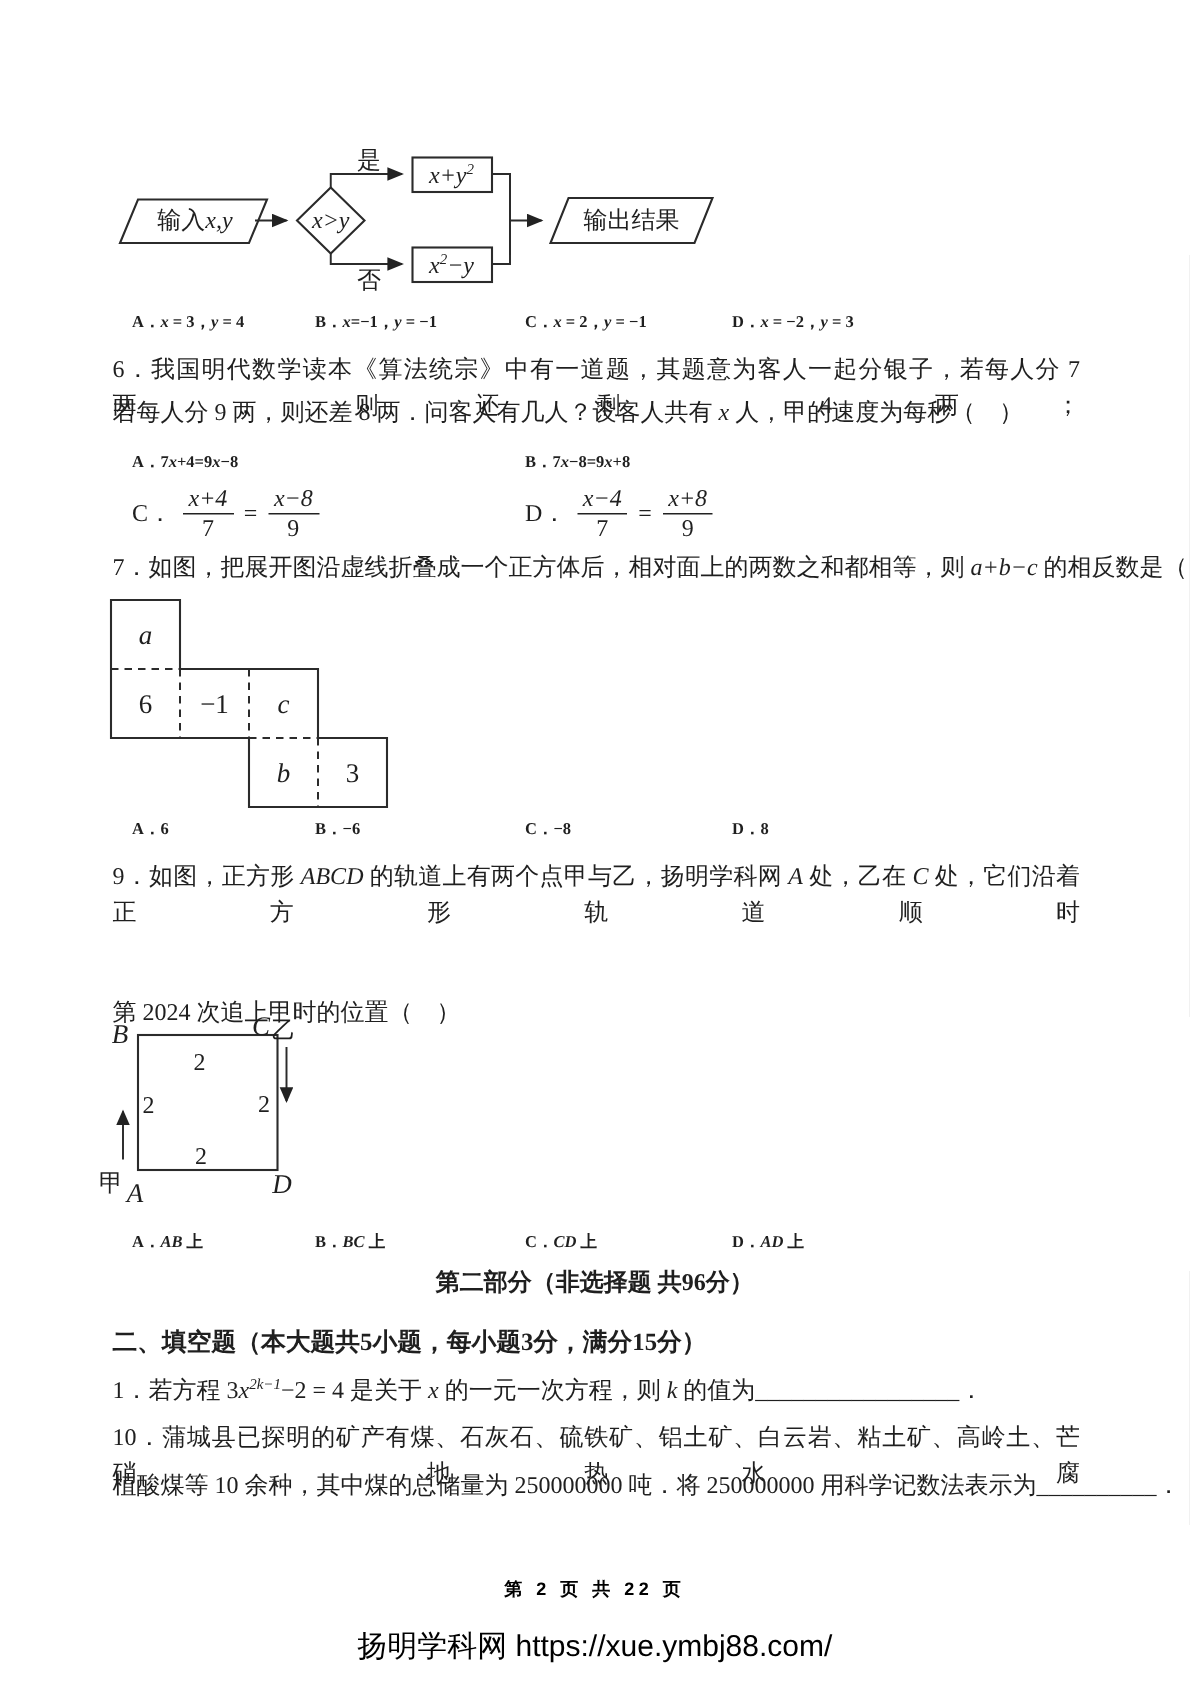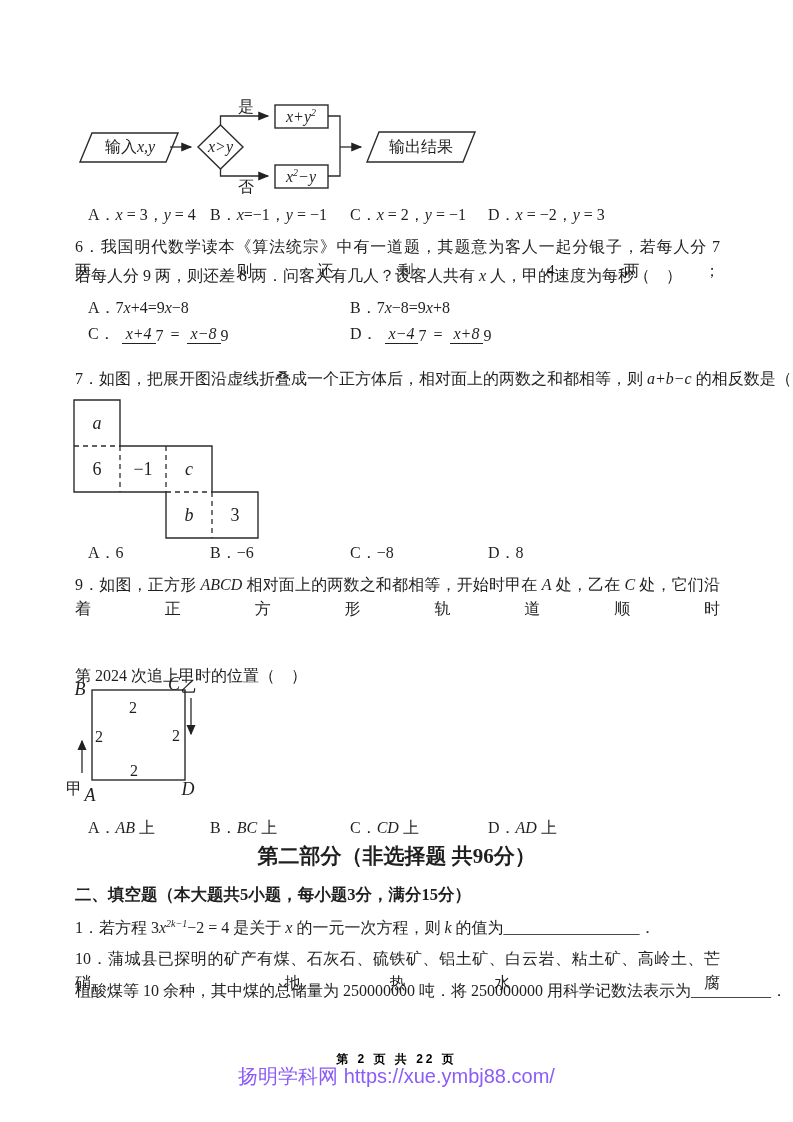--- a/index.html
+++ b/index.html
@@ -1,42 +1,42 @@
 <!DOCTYPE html>
 <html><head>
 <meta charset="utf-8">
 <style>
   html,body{margin:0;padding:0;background:#e8e8e8;}
   #page{position:relative;width:793px;height:1122px;background:#ffffff;margin:0 auto;overflow:hidden;
         font-family:"Liberation Serif","DejaVu Serif",serif;color:#1f1f1f;}
   .line{position:absolute;font-size:16px;line-height:24px;white-space:nowrap;}
   .just{width:645px;white-space:normal;text-align:justify;text-align-last:justify;}
-  .opt{position:absolute;font-size:16px;line-height:24px;white-space:nowrap;}
+  .opt{position:absolute;font-size:11px;line-height:24px;white-space:nowrap;font-weight:bold;}
   .run-r{font-style:normal;}
   .run-i{font-style:italic;}
   .run-sup{font-style:italic;font-size:10px;position:relative;top:-6px;}
   .run-u{letter-spacing:0;}
-  .hdr-center{position:absolute;left:0;width:100%;text-align:center;font-weight:bold;font-size:21px;line-height:30px;}
+  .hdr-center{position:absolute;left:0;width:100%;text-align:center;font-weight:bold;font-size:16px;line-height:30px;}
   .hdr-bold{position:absolute;font-weight:bold;font-size:16.5px;line-height:24px;white-space:nowrap;}
   .fracopt{position:absolute;display:flex;align-items:center;gap:7px;font-size:16px;}
-  .frac{display:inline-flex;flex-direction:row;align-items:center;line-height:17px;}
+  .frac{display:inline-flex;flex-direction:column;align-items:center;line-height:17px;}
   .frac .num{display:block;border-bottom:1.2px solid #222;padding:0 4px 1px 4px;font-style:italic;}
   .frac .den{display:block;padding-top:1px;}
   .abs{position:absolute;}
   svg .shape{fill:none;stroke:#2b2b2b;stroke-width:1.4;}
   svg .dash{fill:none;stroke:#2b2b2b;stroke-width:1.3;stroke-dasharray:5 4;}
   svg .wire{fill:none;stroke:#2b2b2b;stroke-width:1.3;}
   svg .t{font-family:"Liberation Serif","DejaVu Serif",serif;font-size:16px;fill:#1f1f1f;}
   svg .cn{font-size:16px;}
   svg .it{font-style:italic;}
   svg .big{font-size:18px;}
   .footer-page{position:absolute;left:0;width:100%;text-align:center;font-size:12px;line-height:16px;
                font-weight:bold;letter-spacing:3px;color:#000000;font-family:"Liberation Sans",sans-serif;}
   .footer-site{position:absolute;left:0;width:100%;text-align:center;font-size:20px;line-height:24px;
-               color:#8b5cf6;font-family:"Liberation Sans",sans-serif;}
+               color:#000000;font-family:"Liberation Sans",sans-serif;margin-top:22px;}
 </style>
 </head>
 <body>
 
 <div id="page">
 
   <svg class="abs" style="left:70px;top:85px" width="410" height="115" viewBox="0 0 410 115">
     <defs>
       <marker id="ah" markerWidth="9" markerHeight="8" refX="7.5" refY="3.5" orient="auto">
         <path d="M0,0 L8.5,3.5 L0,7 Z" fill="#222"></path>
@@ -117,21 +117,21 @@
     <text class="t it big" x="119" y="82" text-anchor="middle">c</text>
     <text class="t it big" x="119" y="128" text-anchor="middle">b</text>
     <text class="t big" x="165" y="128" text-anchor="middle">3</text>
   </svg>
 
   <span class="opt" style="left:88px;top:541px"><span class="run-r">A．6</span></span>
   <span class="opt" style="left:210px;top:541px"><span class="run-r">B．−6</span></span>
   <span class="opt" style="left:350px;top:541px"><span class="run-r">C．−8</span></span>
   <span class="opt" style="left:488px;top:541px"><span class="run-r">D．8</span></span>
 
-  <div class="line just" style="left:75px;top:573px"><span class="run-r">9．如图，正方形 </span><span class="run-i">ABCD</span><span class="run-r"> 相对面上的两数之和都相等，开始时甲在 </span><span class="run-i">A</span><span class="run-r"> 处，乙在 </span><span class="run-i">C</span><span class="run-r"> 处，它们沿着正方形轨道顺时</span></div>
+  <div class="line just" style="left:75px;top:573px"><span class="run-r">9．如图，正方形 </span><span class="run-i">ABCD</span><span class="run-r"> 的轨道上有两个点甲与乙，扬明学科网 </span><span class="run-i">A</span><span class="run-r"> 处，乙在 </span><span class="run-i">C</span><span class="run-r"> 处，它们沿着正方形轨道顺时</span></div>
   <div class="line" style="left:75px;top:664px"><span class="run-r">第 2024 次追上甲时的位置（　）</span></div>
 
   <svg class="abs" style="left:55px;top:668px" width="160" height="140" viewBox="0 0 160 140">
     <defs>
       <marker id="ah2" markerWidth="9" markerHeight="8" refX="7" refY="3.5" orient="auto">
         <path d="M0,0 L8,3.5 L0,7 Z" fill="#222"></path>
       </marker>
     </defs>
     <rect class="shape" x="37" y="22" width="93" height="90"></rect>
     <text class="t it big" x="25" y="27" text-anchor="middle">B</text>

